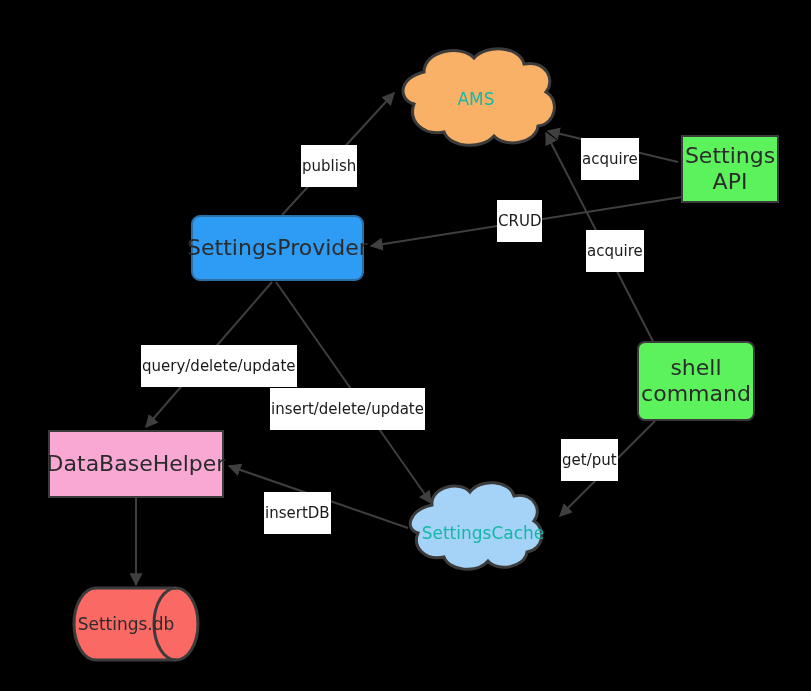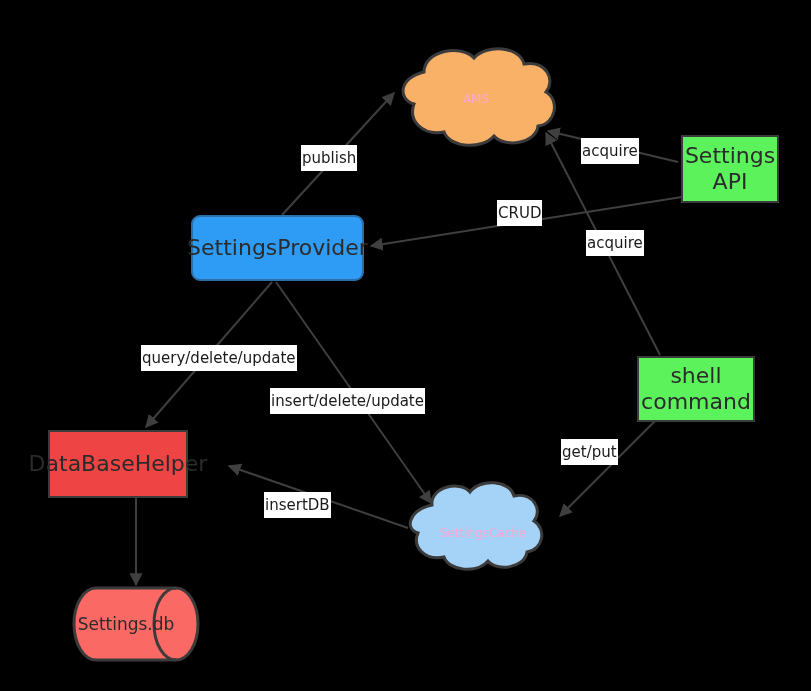--- a/index.html
+++ b/index.html
@@ -38,40 +38,40 @@
     border: 2px solid #3b3b3b;
   }
   .rounded { border-radius: 9px; }
 
   
   .cloud-label {
     position: absolute;
     display: flex;
     align-items: center;
     justify-content: center;
-    color: #f9a8d4;
-    font-size: 12px;
+    color: #14b8a6;
+    font-size: 17px;
     pointer-events: none;
   }
   .cyl-label {
     position: absolute;
     display: flex;
     align-items: center;
     justify-content: center;
     color: #2b2b2b;
     font-size: 17px;
     pointer-events: none;
   }
   .edge-label {
     position: absolute;
     background: #ffffff;
     color: #1a1a1a;
     font-size: 15px;
     line-height: 18px;
-    padding: 4px 1px;
+    padding: 12px 1px;
     white-space: nowrap;
   }
 </style>
 </head>
 <body>
 
 <div id="stage">
 
   <svg id="edges" viewBox="0 0 811 691" xmlns="http://www.w3.org/2000/svg">
     <defs>
@@ -132,26 +132,26 @@
 
   <div class="node box" style="left:681px; top:135px; width:98px; height:68px; background:#5CF25C;">
     <span>Settings
 API</span>
   </div>
 
   <div class="node box rounded" style="left:191px; top:215px; width:173px; height:66px; background:#2E9BF5; border-color:#2b6fa8;">
     <span>SettingsProvider</span>
   </div>
 
-  <div class="node box" style="left:637px; top:356px; width:118px; height:66px; background:#5CF25C;">
+  <div class="node box" style="left:637px; top:341px; width:118px; height:80px; background:#5CF25C;border-radius:8px;">
     <span>shell
 command</span>
   </div>
 
-  <div class="node box" style="left:48px; top:430px; width:140px; height:68px; background:#ef4444;">
+  <div class="node box" style="left:48px; top:430px; width:176px; height:68px; background:#f9a8d4;">
     <span>DataBaseHelper</span>
   </div>
 
   <div class="cloud-label" style="left:418px; top:505px; width:130px; height:55px;">SettingsCache</div>
 
   <div class="cyl-label" style="left:76px; top:588px; width:100px; height:72px;">Settings.db</div>
 
   <div class="edge-label" style="left:301px; top:145px;">publish</div>
 
   <div class="edge-label" style="left:581px; top:138px;">acquire</div>

